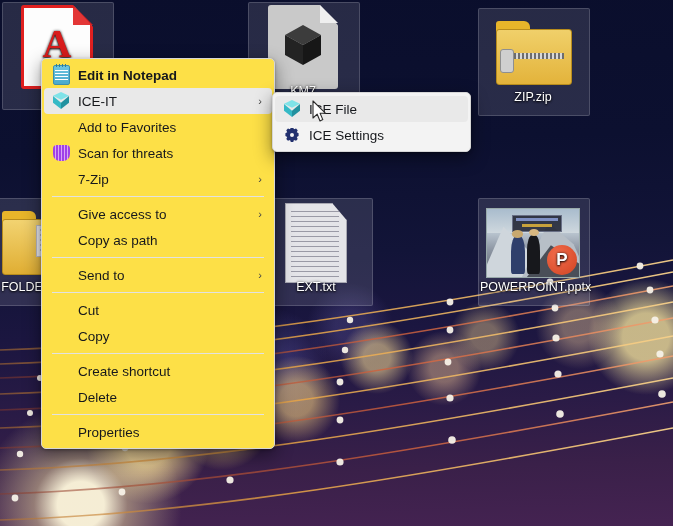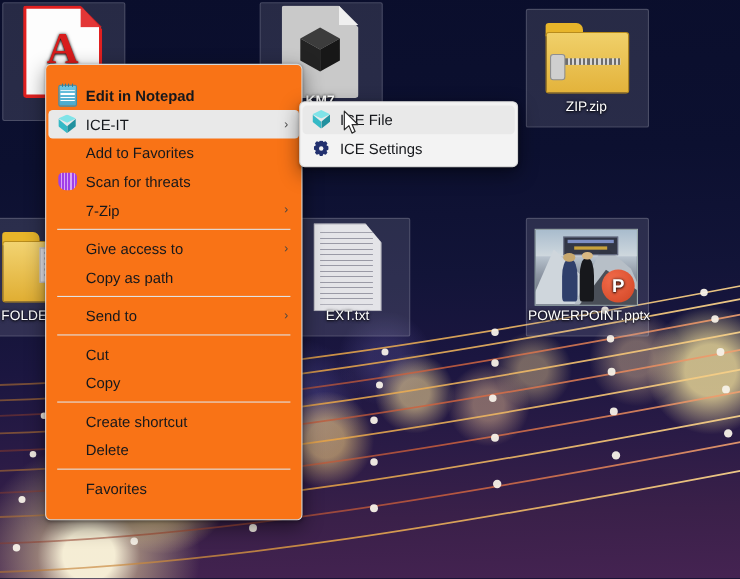--- a/index.html
+++ b/index.html
@@ -105,23 +105,23 @@
   .pptx .h1:after{content:"";position:absolute;left:10%;top:-16%;width:80%;height:20%;background:#c8a86e;border-radius:50%;}
   .pptx .h2{position:absolute;left:44%;bottom:4%;width:14%;height:58%;background:#17181c;border-radius:40% 40% 12% 12%;}
   .pptx .h2:after{content:"";position:absolute;left:10%;top:-15%;width:80%;height:19%;background:#d8b882;border-radius:50%;}
   .pptx .pbadge{position:absolute;right:2px;bottom:2px;width:30px;height:30px;border-radius:50%;
     background:radial-gradient(circle at 35% 32%,#f26b4a,#d04423);color:#fff;font-weight:bold;font-size:17px;
     display:flex;align-items:center;justify-content:center;font-family:"Liberation Sans",sans-serif;}
 
   
   #ctxmenu{
     position:absolute;left:41px;top:58px;width:232px;
-    background:#f97316;border:1px solid #d6d6d6;border-radius:5px;
+    background:#fde047;border:1px solid #d6d6d6;border-radius:5px;
     box-shadow:0 6px 18px rgba(0,0,0,.45),0 1px 3px rgba(0,0,0,.3);
-    padding:15px 0;z-index:40;
+    padding:3px 0;z-index:40;
   }
   .mi{
     position:relative;height:26px;display:flex;align-items:center;
     padding:0 10px 0 0;margin:0 2px;border-radius:4px;
     font-size:13.5px;color:#16181c;cursor:default;
   }
   .mi.hl{background:#e9e9e9;}
   .mi .ico{width:34px;min-width:34px;height:26px;display:flex;align-items:center;justify-content:center;}
   .mi .lbl{flex:1;white-space:nowrap;}
   .mi .lbl.bold{font-weight:bold;}
@@ -237,21 +237,21 @@
     <div class="glyph">
       <div class="pdfsheet">
           <div class="body"></div>
           <div class="fold"></div>
           <div class="a">A</div>
         </div>
     </div>
     <div class="cap">PDF</div>
   </div>
 
-  <div class="dicon" style="left:236px;top:10px;font-weight:bold;">
+  <div class="dicon" style="left:248px;top:10px;">
     <div class="sel"></div>
     <div class="glyph">
       <div class="cubedoc">
           <div class="body"></div>
           <div class="corner"></div>
         <svg width="48" height="48" viewBox="0 0 48 48" style="position:absolute;left:11px;top:16px;">
           <polygon points="24,4 42,14 24,24 6,14" fill="#3c3c3c"></polygon>
           <polygon points="6,14 24,24 24,44 6,34" fill="#232323"></polygon>
           <polygon points="42,14 24,24 24,44 42,34" fill="#171717"></polygon>
         </svg>
@@ -387,21 +387,21 @@
       <span class="ico"></span>
       <span class="lbl">Create shortcut</span>
     </div>
     <div class="mi">
       <span class="ico"></span>
       <span class="lbl">Delete</span>
     </div>
     <div class="sep"></div>
     <div class="mi">
       <span class="ico"></span>
-      <span class="lbl">Favorites</span>
+      <span class="lbl">Properties</span>
     </div>
   </div>
 
 <div id="submenu">
     <div class="mi hl">
       <span class="ico">
         <span class="ic-cube">
           <span class="t"></span>
           <span class="l"></span>
           <span class="r"></span>

